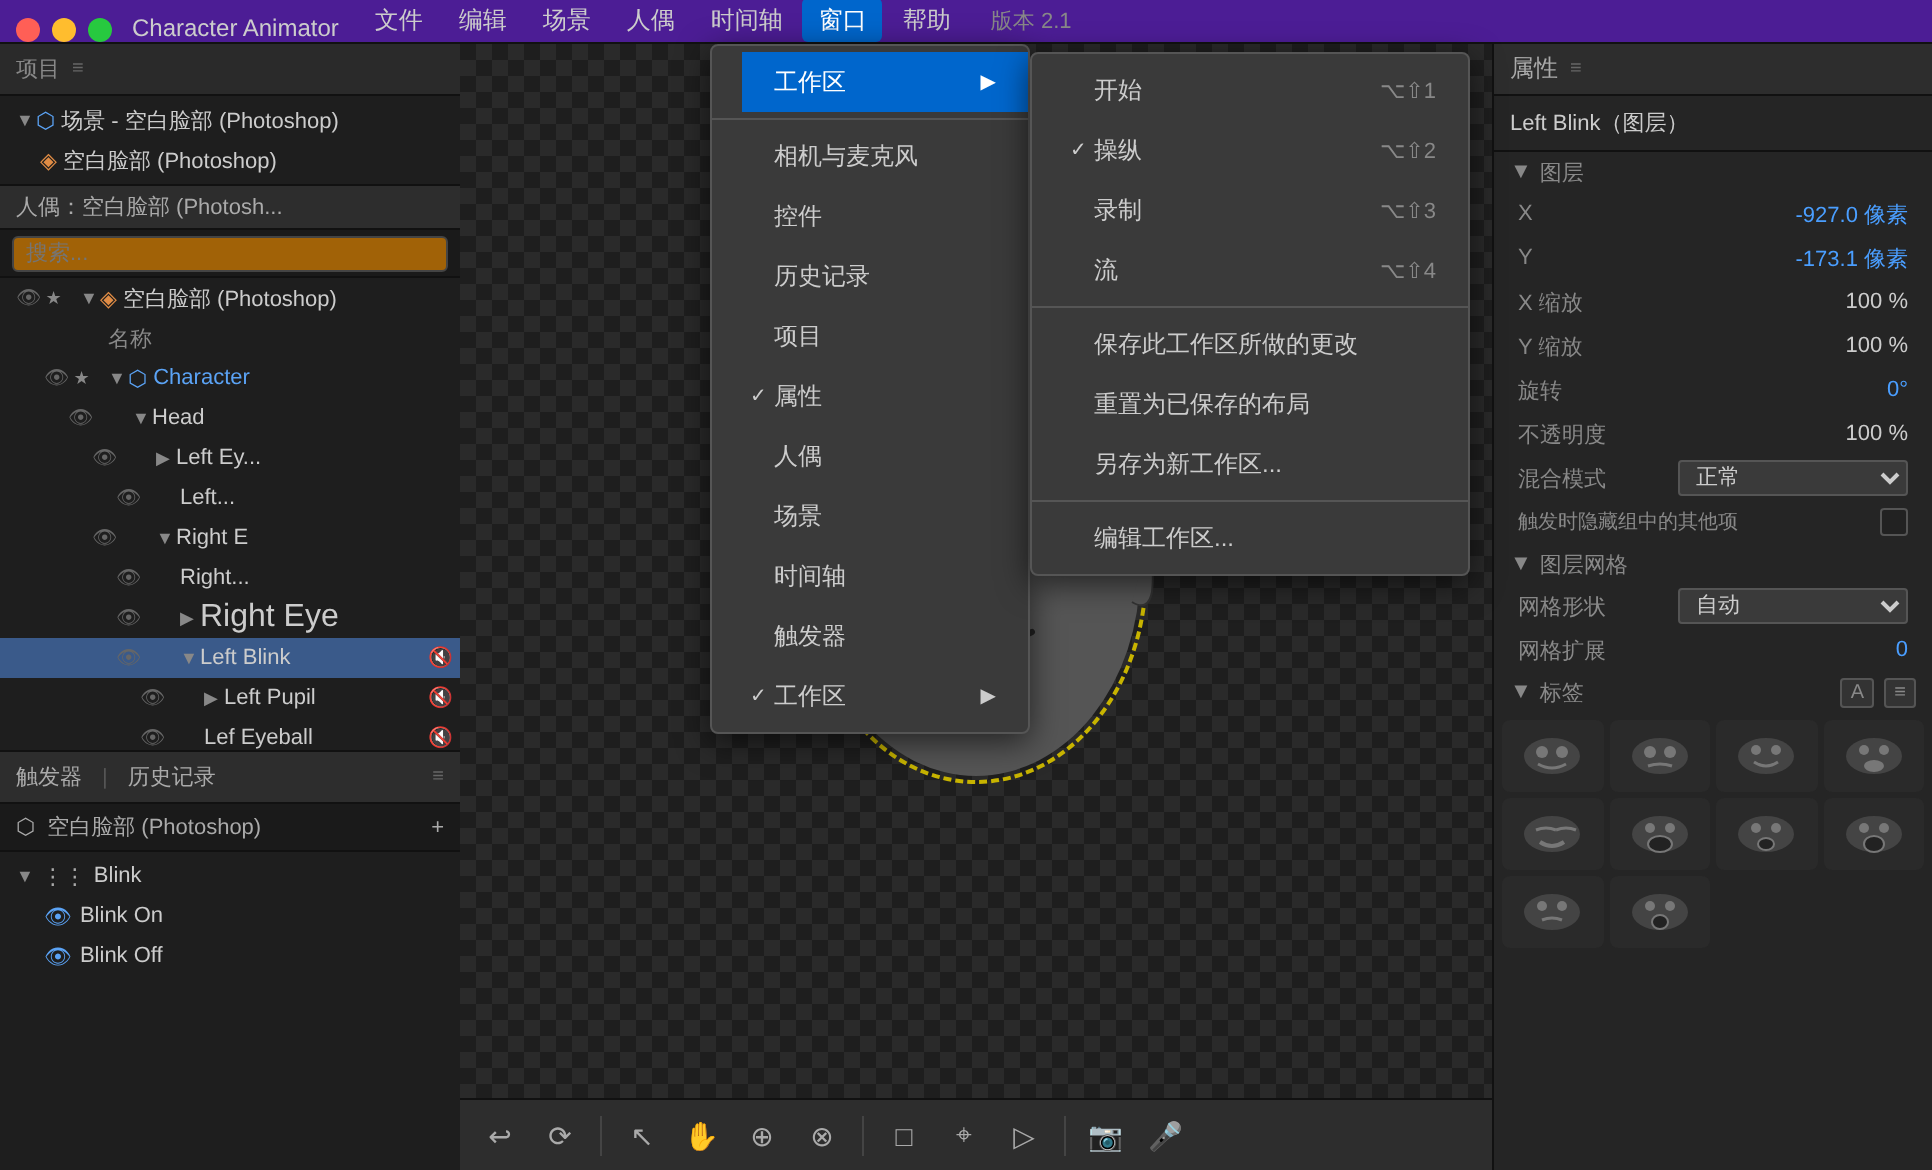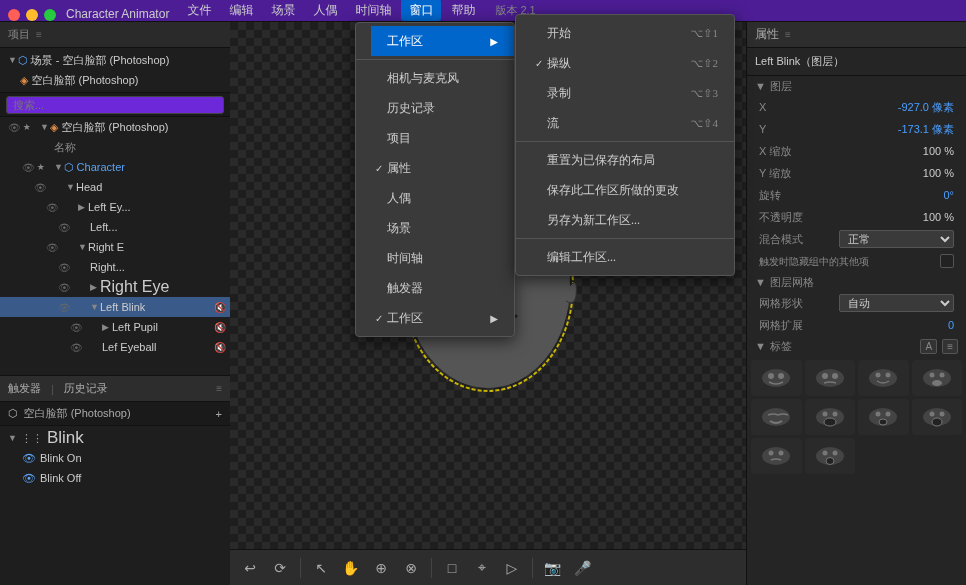--- a/index.html
+++ b/index.html
@@ -377,22 +377,25 @@
           <span class="tree-arrow">▼</span>
           <span style="font-size:11px;color:#5ba3f5;margin-right:3px;">⬡</span>
           <span style="font-size:11px;">场景 - 空白脸部 (Photoshop)</span>
         </div>
         <div class="tree-row" style="padding-left:20px;">
           <span style="font-size:11px;color:#e08c45;margin-right:3px;">◈</span>
           <span style="font-size:11px;">空白脸部 (Photoshop)</span>
         </div>
       </div>
 
+      <div style="height:22px;background:#2d2d2d;display:flex;align-items:center;padding:0 8px;border-bottom:1px solid #111;font-size:11px;color:#aaa;">
+        <span>人偶：空白脸部 (Photosh...</span>
+      </div>
       <div class="search-bar">
-        <input type="text" placeholder="搜索..." style="background: #6d28d9; border: 1px solid rgb(68, 68, 68); border-radius: 3px; color: rgb(204, 204, 204); font-size: 11px; width: 100%; padding: 2px 6px; outline: none;">
+        <input type="text" placeholder="搜索..." style="background: #a16207; border: 1px solid rgb(68, 68, 68); border-radius: 3px; color: rgb(204, 204, 204); font-size: 11px; width: 100%; padding: 2px 6px; outline: none;">
       </div>
 
       <div class="tree-scroll">
 
         <div class="tree-row" style="padding-left:4px;">
           <div class="vis-area">
               <span class="vis-eye">👁</span>
               <span class="vis-star">★</span>
             </div>
           <div class="row-content">
@@ -525,21 +528,21 @@
       <div style="height:24px;background:#1a1a1a;display:flex;align-items:center;padding:0 8px;border-bottom:1px solid #111;font-size:11px;">
         <span style="cursor:pointer;color:#aaa;margin-right:6px;">⬡</span>
         <span style="color:#aaa;">空白脸部 (Photoshop)</span>
         <span style="flex:1;"></span>
         <span style="cursor:pointer;color:#aaa;">+</span>
       </div>
       <div style="padding:2px 0;">
         <div class="tree-row" style="padding-left:8px;">
           <span style="font-size:9px;color:#888;margin-right:4px;">▼</span>
           <span style="font-size:11px;color:#aaa;margin-right:4px;">⋮⋮</span>
-          <span style="font-size:17px;">Blink</span>
+          <span style="font-size:11px;">Blink</span>
         </div>
         <div class="tree-row" style="padding-left:22px;">
           <span style="font-size:11px;color:#5ba3f5;margin-right:4px;">👁</span>
           <span style="font-size:11px;">Blink On</span>
         </div>
         <div class="tree-row" style="padding-left:22px;">
           <span style="font-size:11px;color:#5ba3f5;margin-right:4px;">👁</span>
           <span style="font-size:11px;">Blink Off</span>
         </div>
       </div>
@@ -767,20 +770,23 @@
   <div class="dropdown-menu" style="top:22px;left:355px;min-width:160px;">
     <div class="dropdown-item" style="background:#0066cc;color:#fff;">
       <span>工作区</span>
       <span class="arrow" style="margin-left:auto;">▶</span>
     </div>
     <div class="dropdown-separator"></div>
     <div class="dropdown-item">
       <span>相机与麦克风</span>
     </div>
     <div class="dropdown-item">
+      <span>控件</span>
+    </div>
+    <div class="dropdown-item">
       <span>历史记录</span>
     </div>
     <div class="dropdown-item">
       <span>项目</span>
     </div>
     <div class="dropdown-item">
       <span class="check">✓</span>
       <span>属性</span>
     </div>
     <div class="dropdown-item">
@@ -795,46 +801,46 @@
     <div class="dropdown-item">
       <span>触发器</span>
     </div>
     <div class="dropdown-item">
       <span class="check">✓</span>
       <span>工作区</span>
       <span class="arrow" style="margin-left:auto;">▶</span>
     </div>
   </div>
 
-  <div class="dropdown-menu" style="top:14px;left:515px;min-width:220px;font-family:Liberation Serif, serif;">
+  <div class="dropdown-menu" style="top:26px;left:515px;min-width:220px;">
     <div class="dropdown-item">
       <span>开始</span>
       <span class="shortcut">⌥⇧1</span>
     </div>
     <div class="dropdown-item">
       <span class="check">✓</span>
       <span>操纵</span>
       <span class="shortcut">⌥⇧2</span>
     </div>
     <div class="dropdown-item">
       <span>录制</span>
       <span class="shortcut">⌥⇧3</span>
     </div>
     <div class="dropdown-item">
       <span>流</span>
       <span class="shortcut">⌥⇧4</span>
     </div>
     <div class="dropdown-separator"></div>
     <div class="dropdown-item">
+      <span>保存此工作区所做的更改</span>
+    </div>
+    <div class="dropdown-item">
       <span>重置为已保存的布局</span>
     </div>
     <div class="dropdown-item">
-      <span>保存此工作区所做的更改</span>
-    </div>
-    <div class="dropdown-item">
       <span>另存为新工作区...</span>
     </div>
     <div class="dropdown-separator"></div>
     <div class="dropdown-item">
       <span>编辑工作区...</span>
     </div>
   </div>
 
 </div>
 

